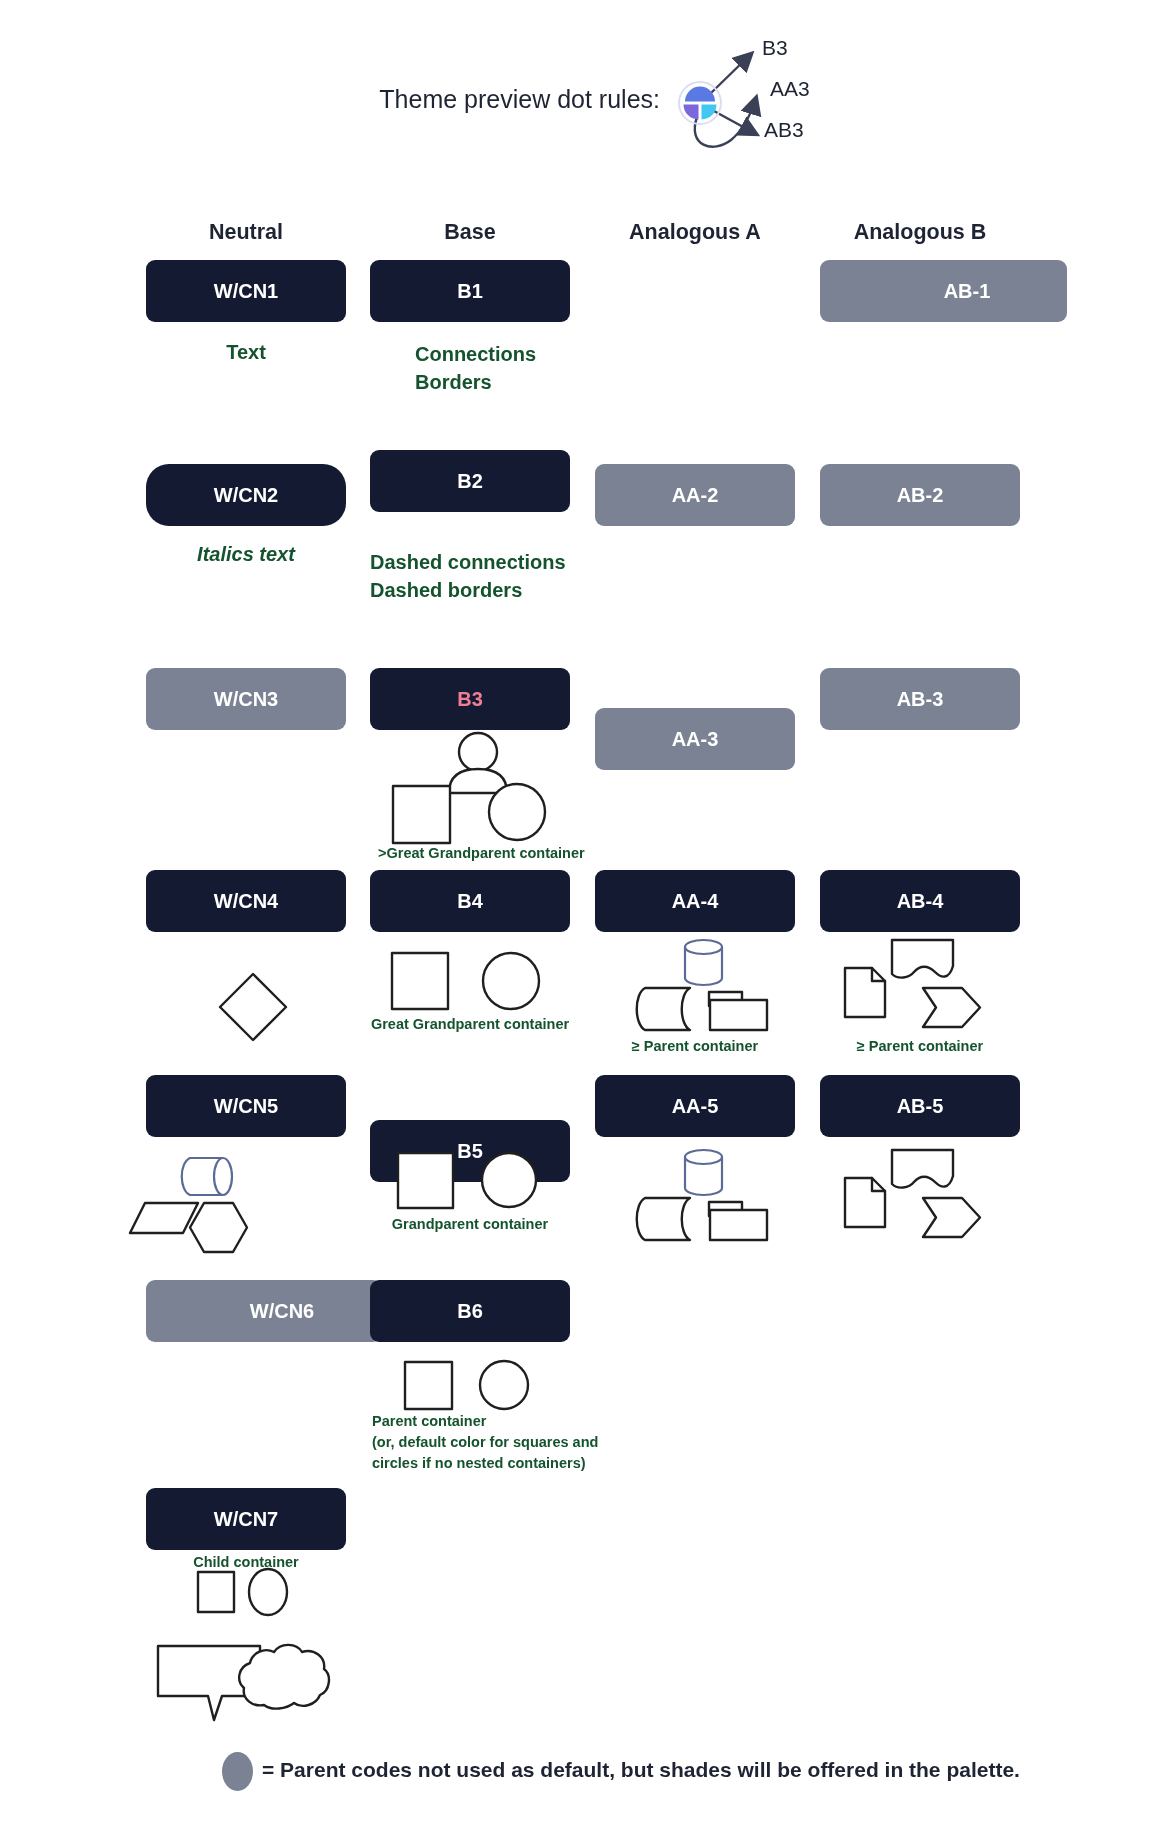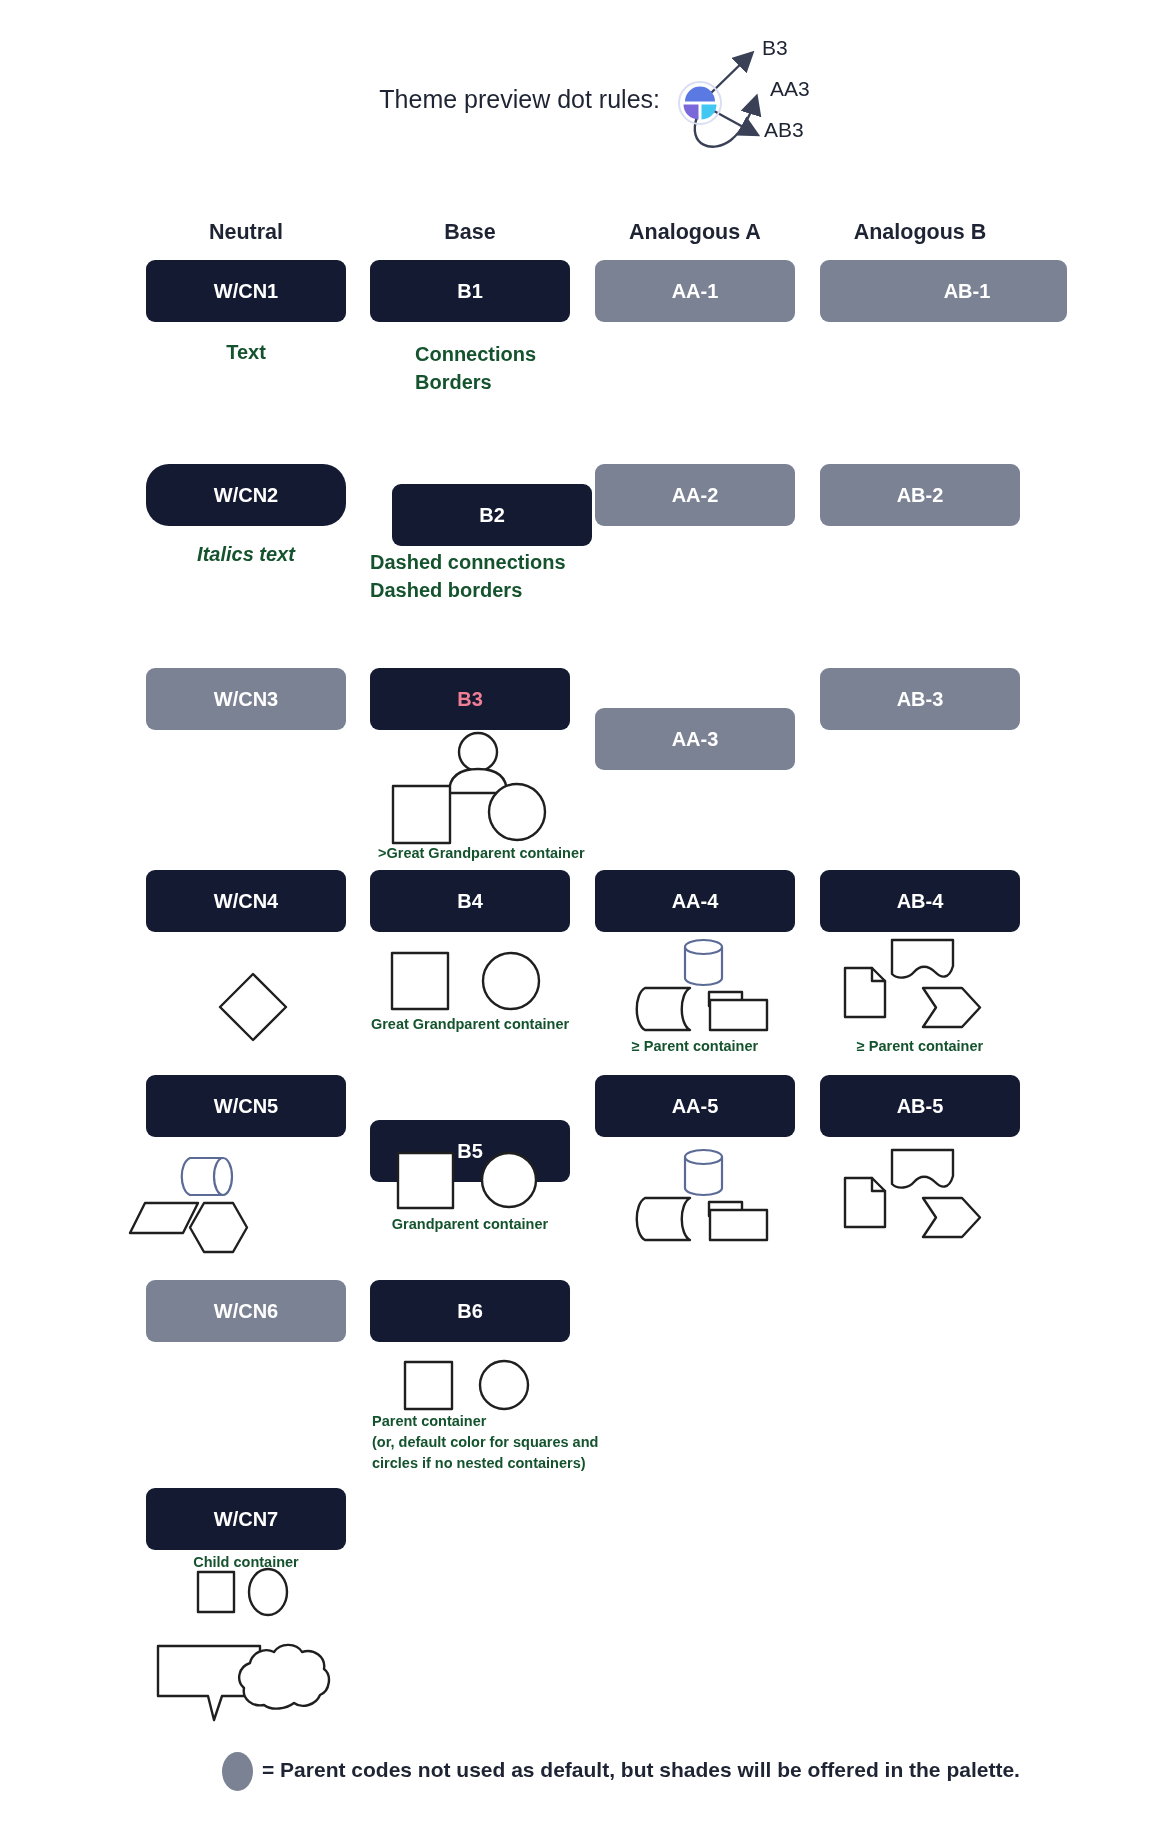--- a/index.html
+++ b/index.html
@@ -64,29 +64,28 @@
   <div class="abs dot-label" style="left:770px;top:77px;">AA3</div>
   <div class="abs dot-label" style="left:764px;top:118px;">AB3</div>
 
   <div class="abs colhead" style="left:146px;top:220px;">Neutral</div>
   <div class="abs colhead" style="left:370px;top:220px;">Base</div>
   <div class="abs colhead" style="left:595px;top:220px;">Analogous A</div>
   <div class="abs colhead" style="left:820px;top:220px;">Analogous B</div>
 
   <div class="abs pill" style="left:146px;top:260px;">W/CN1</div>
   <div class="abs pill" style="left:370px;top:260px;">B1</div>
-  <div class="abs pill gray" style="left:595px;top:260px;">AA-1</div>
   <div class="abs pill gray" style="left:820px;top:260px;padding-left:47px;">AB-1</div>
 
   <div class="abs cap big center" style="left:146px;top:341px;">Text</div>
   <div class="abs cap big" style="left:415px;top:343px;">Connections</div>
   <div class="abs cap big" style="left:415px;top:371px;">Borders</div>
 
   <div class="abs pill" style="left:146px;top:464px;border-radius:23px;">W/CN2</div>
-  <div class="abs pill" style="left:370px;top:484px;margin-left:22px;">B2</div>
+  <div class="abs pill" style="left:370px;top:450px;">B2</div>
   <div class="abs pill gray" style="left:595px;top:464px;">AA-2</div>
   <div class="abs pill gray" style="left:820px;top:464px;">AB-2</div>
 
   <div class="abs cap big center italic" style="left:146px;top:543px;">Italics text</div>
   <div class="abs cap big" style="left:370px;top:551px;">Dashed connections</div>
   <div class="abs cap big" style="left:370px;top:579px;">Dashed borders</div>
 
   <div class="abs pill gray" style="left:146px;top:668px;">W/CN3</div>
   <div class="abs pill pink" style="left:370px;top:668px;">B3</div>
   <div class="abs pill gray" style="left:595px;top:708px;text-align:right;">AA-3</div>
@@ -158,21 +157,21 @@
     <rect class="shape" x="85" y="70" width="57" height="30"></rect>
   </svg>
 
   <svg class="abs" style="left:835px;top:1140px;" width="150" height="105" viewBox="0 0 150 105">
     <path class="shape" d="M57,10 H118 V36 C114,50 106,48 100,42 C93,35 85,35 79,42 C74,48 63,50 57,44 Z"></path>
     <path class="shape" d="M10,38 L37,38 L50,51 L50,87 L10,87 Z"></path>
     <path class="shape" style="fill:none" d="M37,38 L37,51 L50,51"></path>
     <polygon class="shape" points="88,58 127,58 145,77.5 127,97 88,97 101,77.5"></polygon>
   </svg>
 
-  <div class="abs pill gray" style="left:146px;top:1280px;">W/CN6</div>
+  <div class="abs pill gray" style="left:146px;top:1280px;padding-left:36px;">W/CN6</div>
   <div class="abs pill" style="left:370px;top:1280px;">B6</div>
 
   <svg class="abs" style="left:395px;top:1355px;" width="145" height="58" viewBox="0 0 145 58">
     <rect class="shape" x="10" y="7" width="47" height="47"></rect>
     <circle class="shape" cx="109" cy="30" r="24"></circle>
   </svg>
   <div class="abs cap small" style="left:372px;top:1413px;">Parent container</div>
   <div class="abs cap small" style="left:372px;top:1434px;text-align:center;">(or, default color for squares and</div>
   <div class="abs cap small" style="left:372px;top:1455px;">circles if no nested containers)</div>
 

